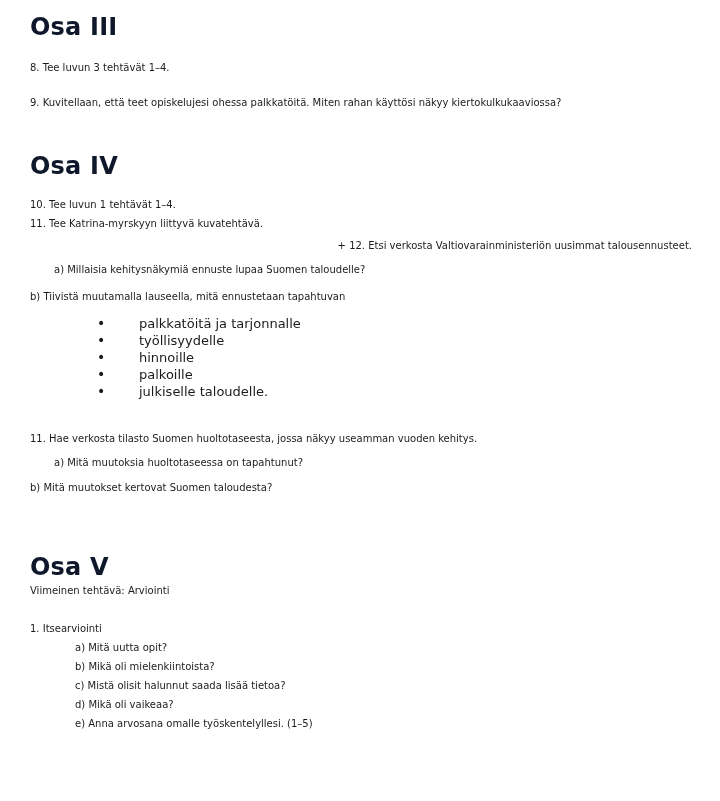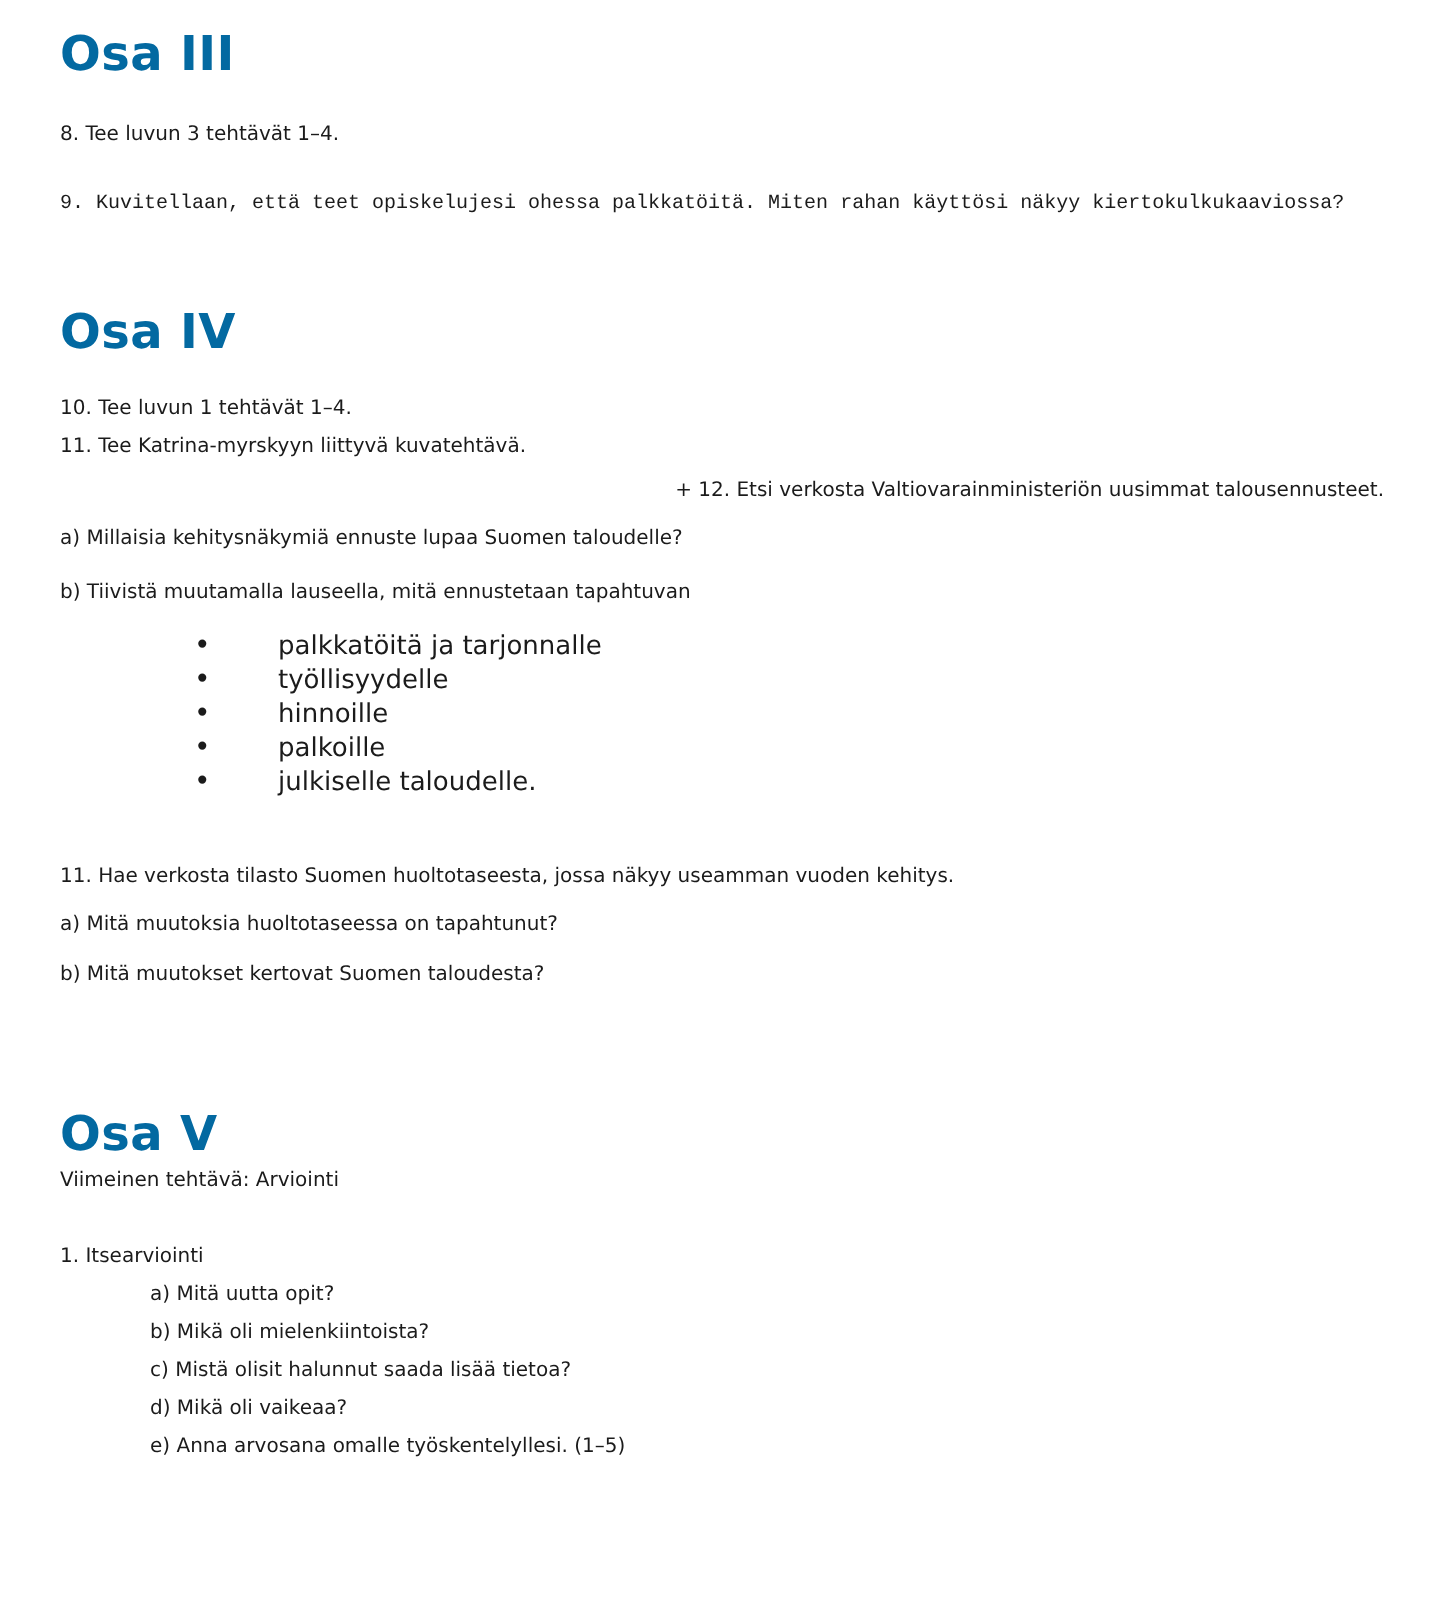--- a/index.html
+++ b/index.html
@@ -16,36 +16,36 @@
   }
   .doc {
     padding: 13px 28px 0 30px;
     box-sizing: border-box;
     width: 720px;
   }
   .section-heading {
     font-size: 24px;
     font-weight: bold;
     line-height: 28px;
-    color: #0369a1;
+    color: #0f172a;
     letter-spacing: 0.2px;
   }
   .para {
     font-size: 10px;
     line-height: 19px;
   }
   .wrap {
     max-width: 660px;
   }
   .mt17 { margin-top: 17px; }
-  .mt16 { margin-top: 16px; font-family: Liberation Mono, monospace; }
+  .mt16 { margin-top: 16px; }
   .mt40 { margin-top: 40px; }
   .mt15 { margin-top: 15px; }
   .mt3  { margin-top: 3px; text-align: right; }
-  .mt5  { margin-top: 5px; }
+  .mt5  { margin-top: 5px; margin-left: 24px; }
   .mt8  { margin-top: 8px; }
   .mt29 { margin-top: 29px; }
   .mt6  { margin-top: 6px; }
   .mt36 { margin-top: 56px; }
   .mt22 { }
   .mt19 { margin-top: 19px; }
   .bullet-list {
     margin: 9px 0 0 0;
     padding: 0;
     list-style: none;

